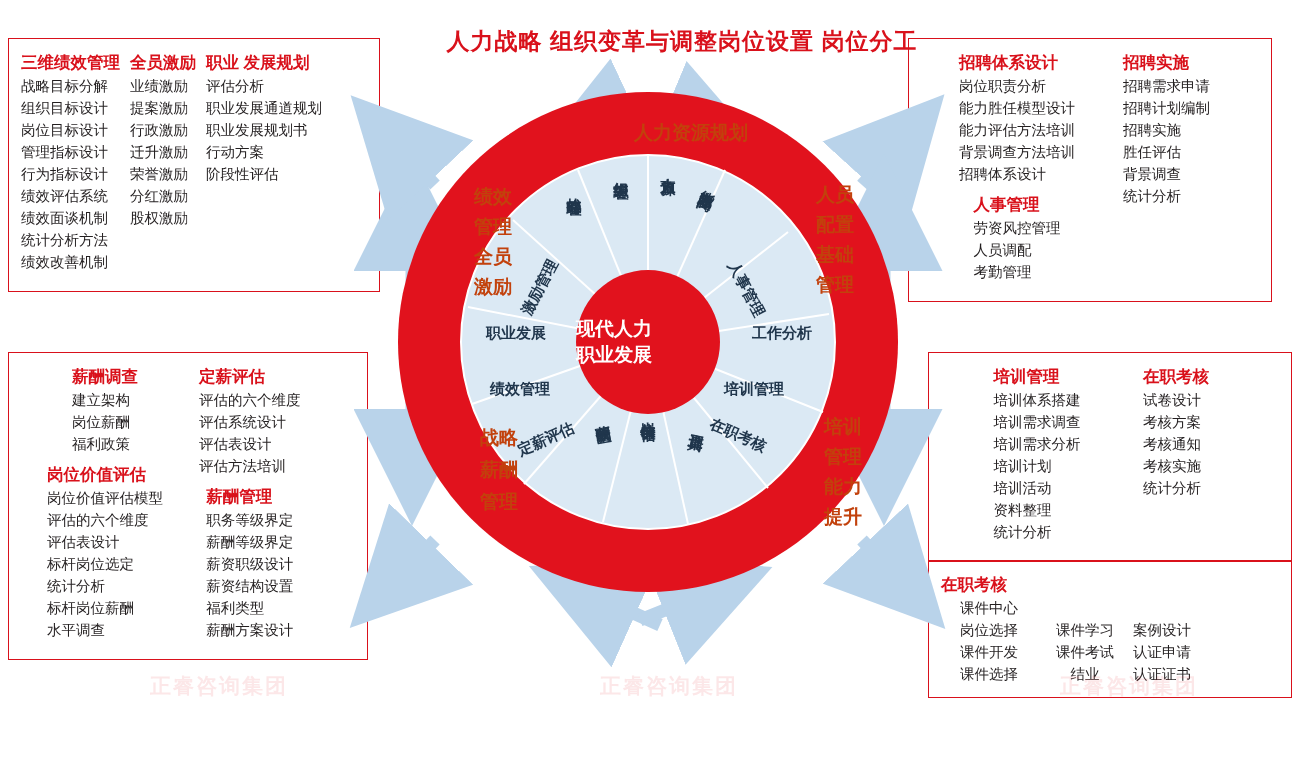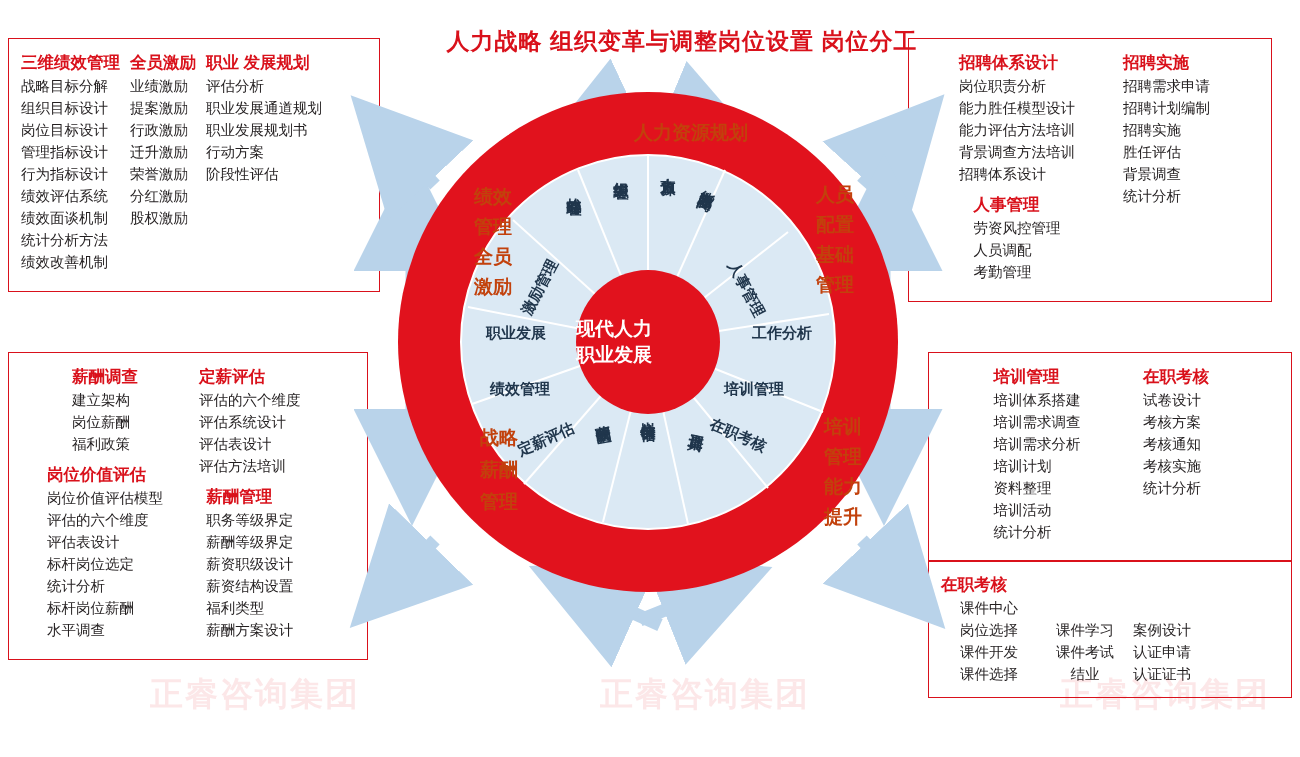--- a/index.html
+++ b/index.html
@@ -120,21 +120,21 @@
   }
   .vert {
     writing-mode: vertical-rl;
     text-orientation: upright;
     letter-spacing: 1px;
   }
   .arrows { position: absolute; left: 0; top: 0; pointer-events: none; }
   .wm {
     position: absolute;
     color: rgba(225,18,29,0.10);
-    font-size: 33px;
+    font-size: 21px;
     font-weight: bold;
     letter-spacing: 2px;
   }
 </style>
 </head>
 <body>
 
 <div class="title">人力战略 组织变革与调整岗位设置 岗位分工</div>
 
 <div class="panel" id="panel-tl">
@@ -246,22 +246,22 @@
 </div>
 
 <div class="panel" id="panel-mr">
   <div class="col" style="width:192px">
     <div class="grp">
       <div class="grp-title">培训管理</div>
       <div class="grp-item">培训体系搭建</div>
       <div class="grp-item">培训需求调查</div>
       <div class="grp-item">培训需求分析</div>
       <div class="grp-item">培训计划</div>
+      <div class="grp-item">培训活动</div>
       <div class="grp-item">资料整理</div>
-      <div class="grp-item">培训活动</div>
       <div class="grp-item">统计分析</div>
     </div>
   </div>
   <div class="col">
     <div class="grp">
       <div class="grp-title">在职考核</div>
       <div class="grp-item">试卷设计</div>
       <div class="grp-item">考核方案</div>
       <div class="grp-item">考核通知</div>
       <div class="grp-item">考核实施</div>

